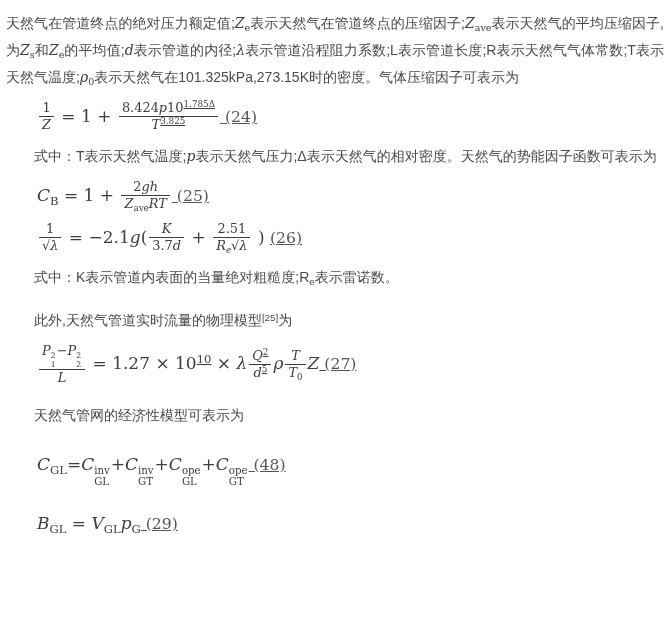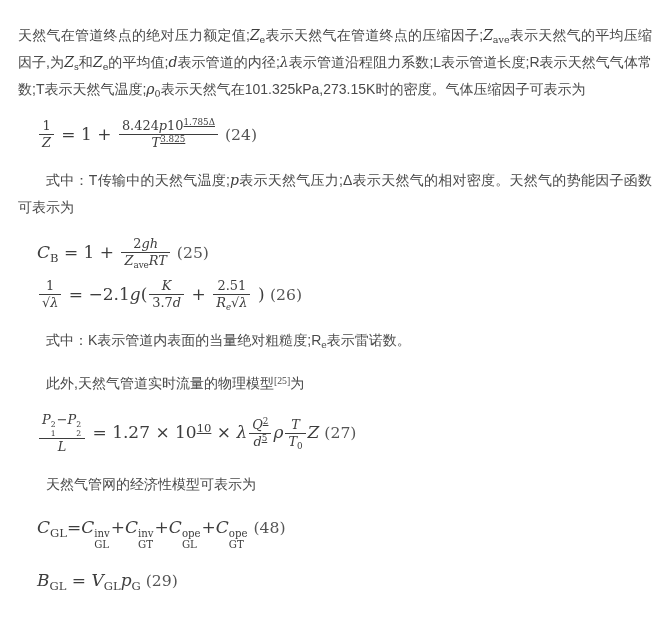--- a/index.html
+++ b/index.html
@@ -4,82 +4,82 @@
 <style>
   html,body{margin:0;padding:0;background:#ffffff;}
   body{
     width:670px;
     font-family:"Liberation Sans","DejaVu Sans",sans-serif;
     color:#4a4a4a;
     font-size:14px;
   }
   .doc{padding:6px 2px 4px 2px;}
   .para{
-    margin:16px;
+    margin:4px;
     line-height:27px;
     text-align:justify;
     color:#4a4a4a;
   }
   .para.indent{text-indent:2em;}
   .para.gap-top{margin-top:16px;}
   
   .mi{font-family:"DejaVu Serif","Liberation Serif",serif;font-style:italic;color:#3d3d3d;}
   .mr{font-family:"DejaVu Serif","Liberation Serif",serif;font-style:normal;color:#3d3d3d;}
   sub.msub, sup.msup{font-size:0.68em;line-height:0;}
   sub.msub{vertical-align:-0.35em;}
   sup.msup{vertical-align:0.55em;text-decoration:underline;}
   sub.tsub{font-size:0.7em;line-height:0;vertical-align:-0.3em;}
-  sup.tsup2{font-size:0.7em;line-height:0;vertical-align:0.45em;font-family:Liberation Serif, serif;}
+  sup.tsup2{font-size:0.7em;line-height:0;vertical-align:0.45em;}
   
   .equation{
     margin:10px 0 10px 35px;
     font-size:17px;
     color:#3d3d3d;
     font-family:"DejaVu Serif","Liberation Serif",serif;
     line-height:1.35;
     white-space:nowrap;
   }
   .equation .mi,.equation .mr{font-size:inherit;}
-  .equation.tight{margin:18px 0 6px 35px;}
+  .equation.tight{margin:24px 0 6px 35px;}
   .frac{
     display:inline-flex;
     flex-direction:column;
     vertical-align:middle;
     text-align:center;
     margin:0 2px;
   }
   .frac .num{display:block;font-size:0.76em;line-height:1.15;padding:0 3px;}
   .frac .den{display:block;font-size:0.76em;line-height:1.25;padding:0 3px;border-top:1px solid #3d3d3d;}
   .ss{
     display:inline-flex;
     flex-direction:column;
     align-items:flex-start;
     vertical-align:-0.45em;
     font-size:0.6em;
     line-height:1.05;
     margin-right:1px;
   }
-  .eqnum{color:#555;font-size:0.92em;font-family:"DejaVu Serif","Liberation Serif",serif;}
+  .eqnum{color:#555;font-size:0.92em;font-family:"DejaVu Serif","Liberation Serif",serif;text-decoration:underline;}
 </style>
 </head>
 <body>
 
 <div class="doc">
 
   <p class="para"><span class="txt">天然气在管道终点的绝对压力额定值;</span><span class="mi">Z</span><sub class="msub"><span class="mr">e</span></sub><span class="txt">表示天然气在管道终点的压缩因子;</span><span class="mi">Z</span><sub class="msub"><span class="mr">ave</span></sub><span class="txt">表示天然气的平均压缩因子,为</span><span class="mi">Z</span><sub class="msub"><span class="mr">s</span></sub><span class="txt">和</span><span class="mi">Z</span><sub class="msub"><span class="mr">e</span></sub><span class="txt">的平均值;</span><span class="mi">d</span><span class="txt">表示管道的内径;</span><span class="mi">λ</span><span class="txt">表示管道沿程阻力系数;L表示管道长度;R表示天然气气体常数;T表示天然气温度;</span><span class="mi">ρ</span><sub class="msub"><span class="mr">0</span></sub><span class="txt">表示天然气在101.325kPa,273.15K时的密度。气体压缩因子可表示为</span></p>
 
   <div class="equation"><span class="frac">
         <span class="num"><span class="mr">1</span></span>
         <span class="den"><span class="mi">Z</span></span>
       </span><span class="mr"> = 1 + </span><span class="frac">
         <span class="num"><span class="mr">8.424</span><span class="mi">p</span><span class="mr">10</span><sup class="msup"><span class="mr">1.785Δ</span></sup></span>
         <span class="den"><span class="mi">T</span><sup class="msup"><span class="mr">3.825</span></sup></span>
       </span><span class="eqnum"> (24)</span></div>
 
-  <p class="para indent"><span class="txt">式中：T传输中的天然气温度;</span><span class="mi">p</span><span class="txt">表示天然气压力;Δ表示天然气的相对密度。天然气的势能因子函数可表示为</span></p>
+  <p class="para indent"><span class="txt">式中：T表示天然气温度;</span><span class="mi">p</span><span class="txt">表示天然气压力;Δ表示天然气的相对密度。天然气的势能因子函数可表示为</span></p>
 
   <div class="equation"><span class="mi">C</span><sub class="msub"><span class="mr">B</span></sub><span class="mr"> = 1 + </span><span class="frac">
         <span class="num"><span class="mr">2</span><span class="mi">gh</span></span>
         <span class="den"><span class="mi">Z</span><sub class="msub"><span class="mr">ave</span></sub><span class="mi">RT</span></span>
       </span><span class="eqnum"> (25)</span></div>
 
 
   <div class="equation"><span class="frac">
         <span class="num"><span class="mr">1</span></span>
         <span class="den"><span class="mr">√</span><span class="mi">λ</span></span>

